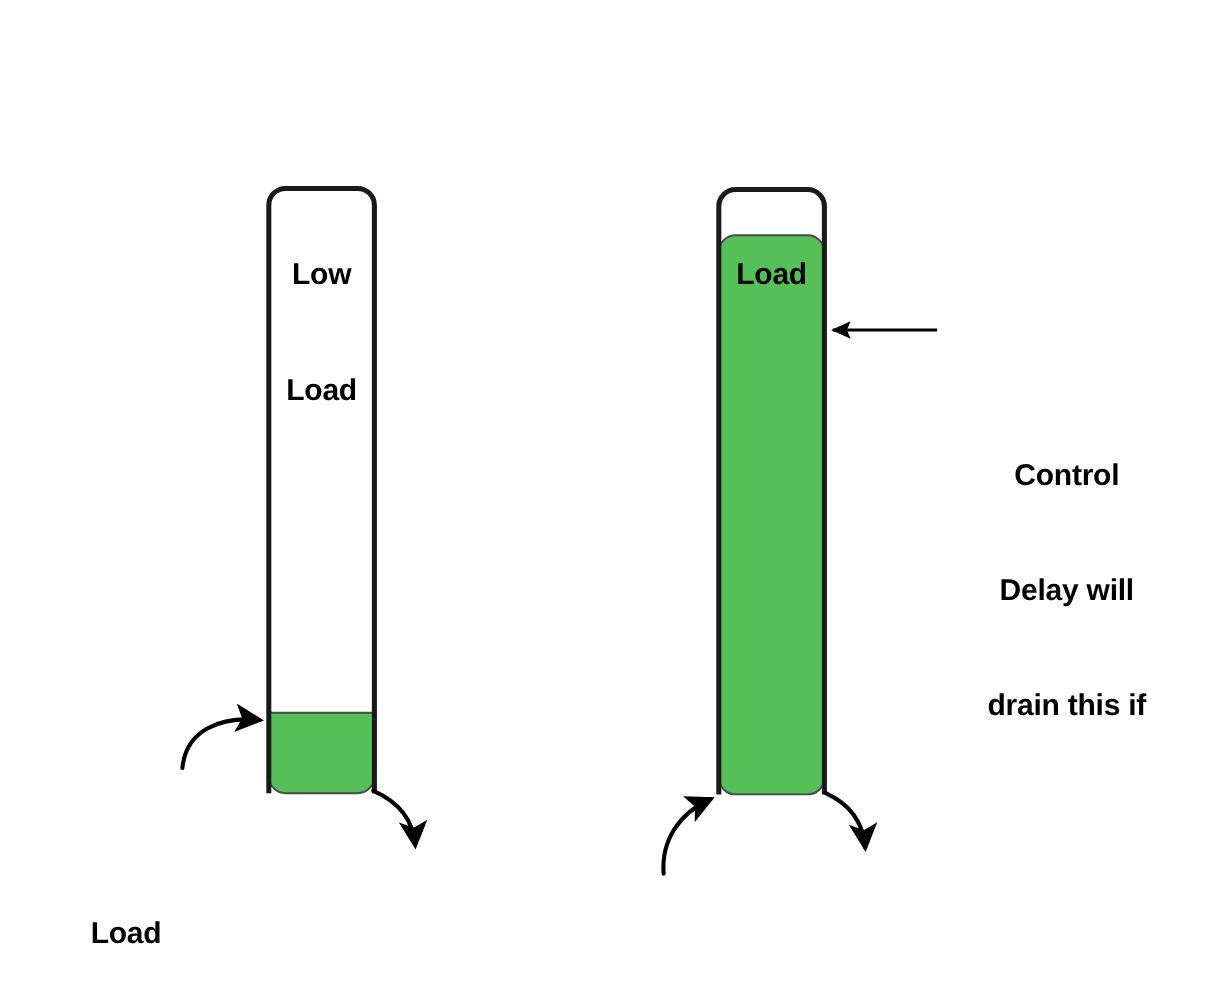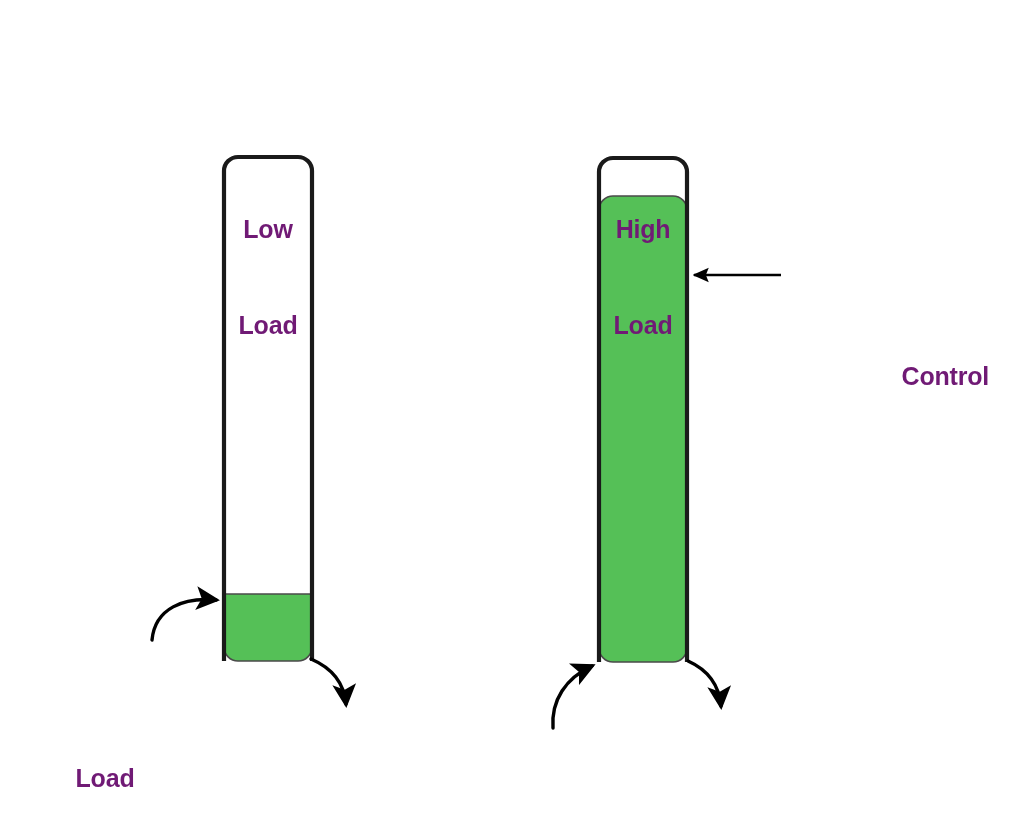--- a/index.html
+++ b/index.html
@@ -18,21 +18,21 @@
     position: absolute;
     left: 0;
     top: 0;
     width: 1024px;
     height: 840px;
   }
   .label {
     position: absolute;
     font-family: "Liberation Sans", sans-serif;
     font-weight: bold;
-    color: #701a75;
+    color: #000000;
     text-align: center;
     white-space: pre;
     line-height: 32px;
     font-size: 25px;
     letter-spacing: -0.2px;
   }
   .label-lines {
     display: block;
   }
   .label-lines span {
@@ -45,23 +45,22 @@
     width: 200px;
   }
   #high-load-label {
     left: 543px;
     top: 85px;
     width: 200px;
   }
   
   #control-delay-label {
     left: 789px;
-    top: 232px;
+    top: 252px;
     width: 200px;
-    text-align: right;
   }
   
   #first-in-label {
     left: 30px;
     top: 634px;
     width: 150px;
   }
   #first-out-left-label {
     left: 270px;
     top: 725px;
@@ -116,28 +115,29 @@
 
 <div class="label" id="low-load-label">
   <span class="label-lines">
     <span>Low</span>
     <span>Load</span>
   </span>
 </div>
 
 <div class="label" id="high-load-label">
   <span class="label-lines">
-    <span>High</span>
     <span>Load</span>
   </span>
 </div>
 
 <div class="label" id="control-delay-label">
   <span class="label-lines">
     <span>Control</span>
+    <span>Delay will</span>
+    <span>drain this if</span>
   </span>
 </div>
 
 <div class="label" id="first-in-label">
   <span class="label-lines">
     <span>Load</span>
     
   </span>
 </div>
 

